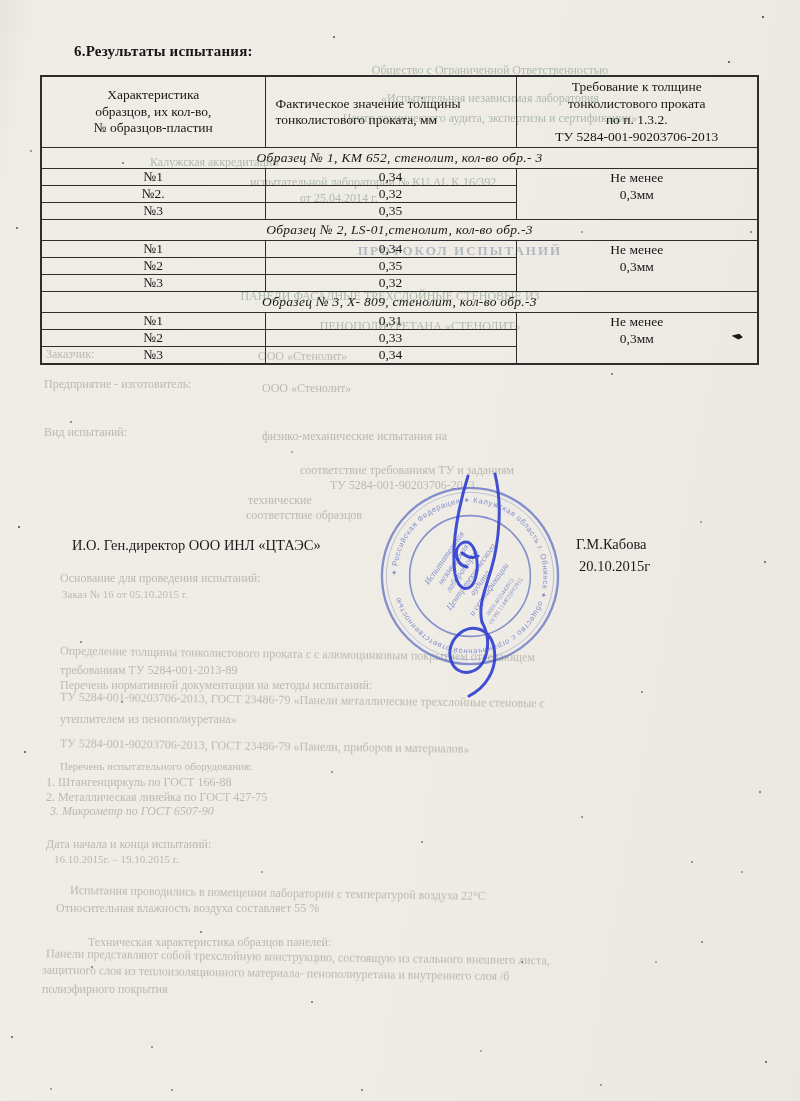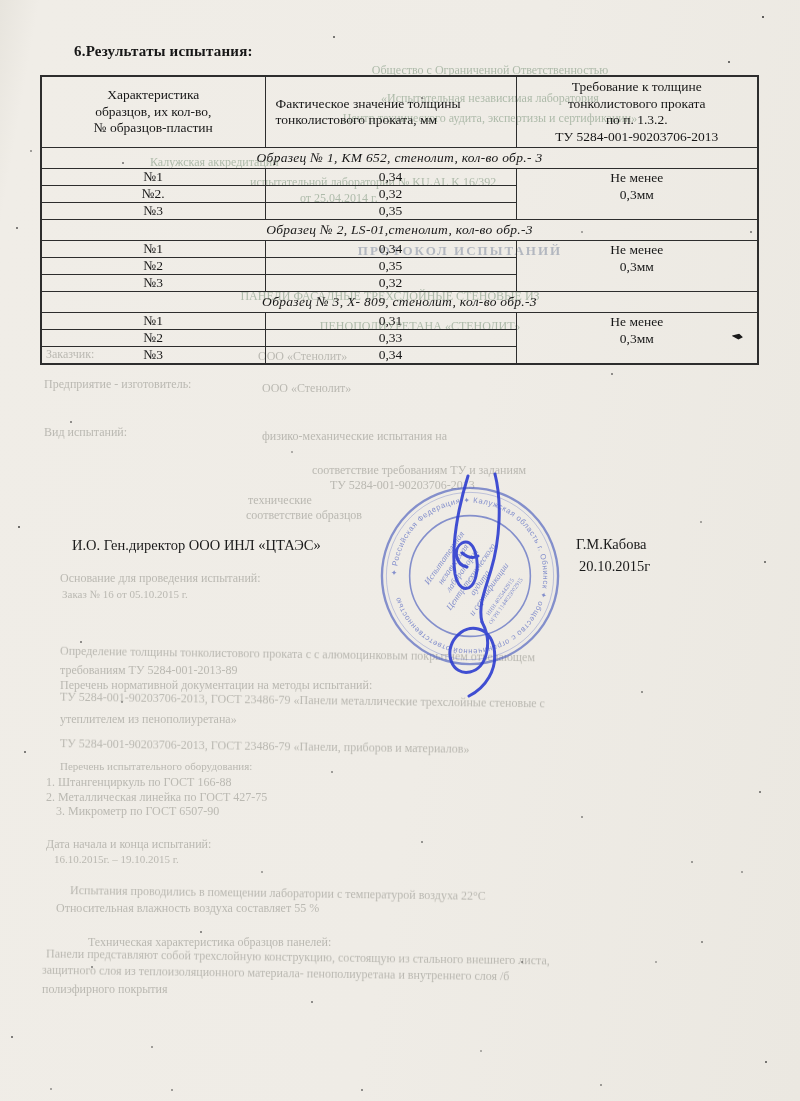--- a/index.html
+++ b/index.html
@@ -62,36 +62,36 @@
   <div class="gh gg" style="left:300px;top:192px;">от 25.04.2014 г.</div>
   <div class="gh gb gc" style="left:310px;top:244px;width:300px;font-size:13px;">ПРОТОКОЛ ИСПЫТАНИЙ</div>
   <div class="gh gg gc" style="left:110px;top:290px;width:560px;">ПАНЕЛИ ФАСАДНЫЕ ТРЕХСЛОЙНЫЕ СТЕНОВЫЕ ИЗ</div>
   <div class="gh gg gc" style="left:240px;top:320px;width:360px;">ПЕНОПОЛИУРЕТАНА «СТЕНОЛИТ»</div>
   <div class="gh gr" style="left:46px;top:348px;">Заказчик:</div>
   <div class="gh gr" style="left:258px;top:350px;">ООО «Стенолит»</div>
   <div class="gh gr" style="left:44px;top:378px;">Предприятие - изготовитель:</div>
   <div class="gh gr" style="left:262px;top:382px;">ООО «Стенолит»</div>
   <div class="gh gr" style="left:44px;top:426px;">Вид испытаний:</div>
   <div class="gh gr" style="left:262px;top:430px;">физико-механические испытания на</div>
-  <div class="gh gr" style="left:312px;top:464px;font-family:Liberation Serif, serif;">соответствие требованиям ТУ и заданиям</div>
+  <div class="gh gr" style="left:300px;top:464px;font-family:Liberation Serif, serif;">соответствие требованиям ТУ и заданиям</div>
   <div class="gh gr" style="left:330px;top:479px;">ТУ 5284-001-90203706-2013</div>
   <div class="gh gr" style="left:248px;top:494px;">технические</div>
   <div class="gh gr" style="left:246px;top:509px;">соответствие образцов</div>
   <div class="gh gr" style="left:60px;top:572px;">Основание для проведения испытаний:</div>
   <div class="gh gr" style="left:62px;top:588px;font-size:11px;">Заказ № 16 от 05.10.2015 г.</div>
   <div class="gh gr gt" style="left:60px;top:648px;">Определение толщины тонколистового проката с с алюмоцинковым покрытием отвечающем</div>
   <div class="gh gr" style="left:60px;top:664px;">требованиям ТУ 5284-001-2013-89</div>
   <div class="gh gr" style="left:60px;top:679px;">Перечень нормативной документации на методы испытаний:</div>
   <div class="gh gr gt" style="left:60px;top:694px;">ТУ 5284-001-90203706-2013, ГОСТ 23486-79 «Панели металлические трехслойные стеновые с</div>
   <div class="gh gr" style="left:60px;top:713px;">утеплителем из пенополиуретана»</div>
   <div class="gh gr gt" style="left:60px;top:740px;">ТУ 5284-001-90203706-2013, ГОСТ 23486-79 «Панели, приборов и материалов»</div>
   <div class="gh gr" style="left:60px;top:760px;font-size:11px;">Перечень испытательного оборудования:</div>
   <div class="gh gr" style="left:46px;top:776px;">1. Штангенциркуль по  ГОСТ 166-88</div>
   <div class="gh gr" style="left:46px;top:791px;">2. Металлическая линейка по  ГОСТ 427-75</div>
-  <div class="gh gr" style="left:56px;top:805px;">3. Микрометр по ГОСТ 6507-90</div>
+  <div class="gh gr" style="left:50px;top:805px;font-style:italic;">3. Микрометр по ГОСТ 6507-90</div>
   <div class="gh gr" style="left:46px;top:838px;text-align:center;">Дата начала и конца испытаний:</div>
   <div class="gh gr" style="left:54px;top:853px;font-size:11px;">16.10.2015г. – 19.10.2015 г.</div>
   <div class="gh gr gt" style="left:70px;top:887px;">Испытания проводились в помещении лаборатории с температурой воздуха 22°С</div>
   <div class="gh gr" style="left:56px;top:902px;">Относительная влажность воздуха составляет 55 %</div>
   <div class="gh gr" style="left:88px;top:936px;">Техническая характеристика образцов панелей:</div>
   <div class="gh gr gt" style="left:46px;top:951px;">Панели представляют собой трехслойную конструкцию, состоящую из стального внешнего листа,</div>
   <div class="gh gr gt" style="left:42px;top:967px;">защитного слоя из теплоизоляционного материала- пенополиуретана и внутреннего слоя /б</div>
   <div class="gh gr" style="left:42px;top:983px;">полиэфирного покрытия</div>
 
   <div class="heading">6.Результаты испытания:</div>

